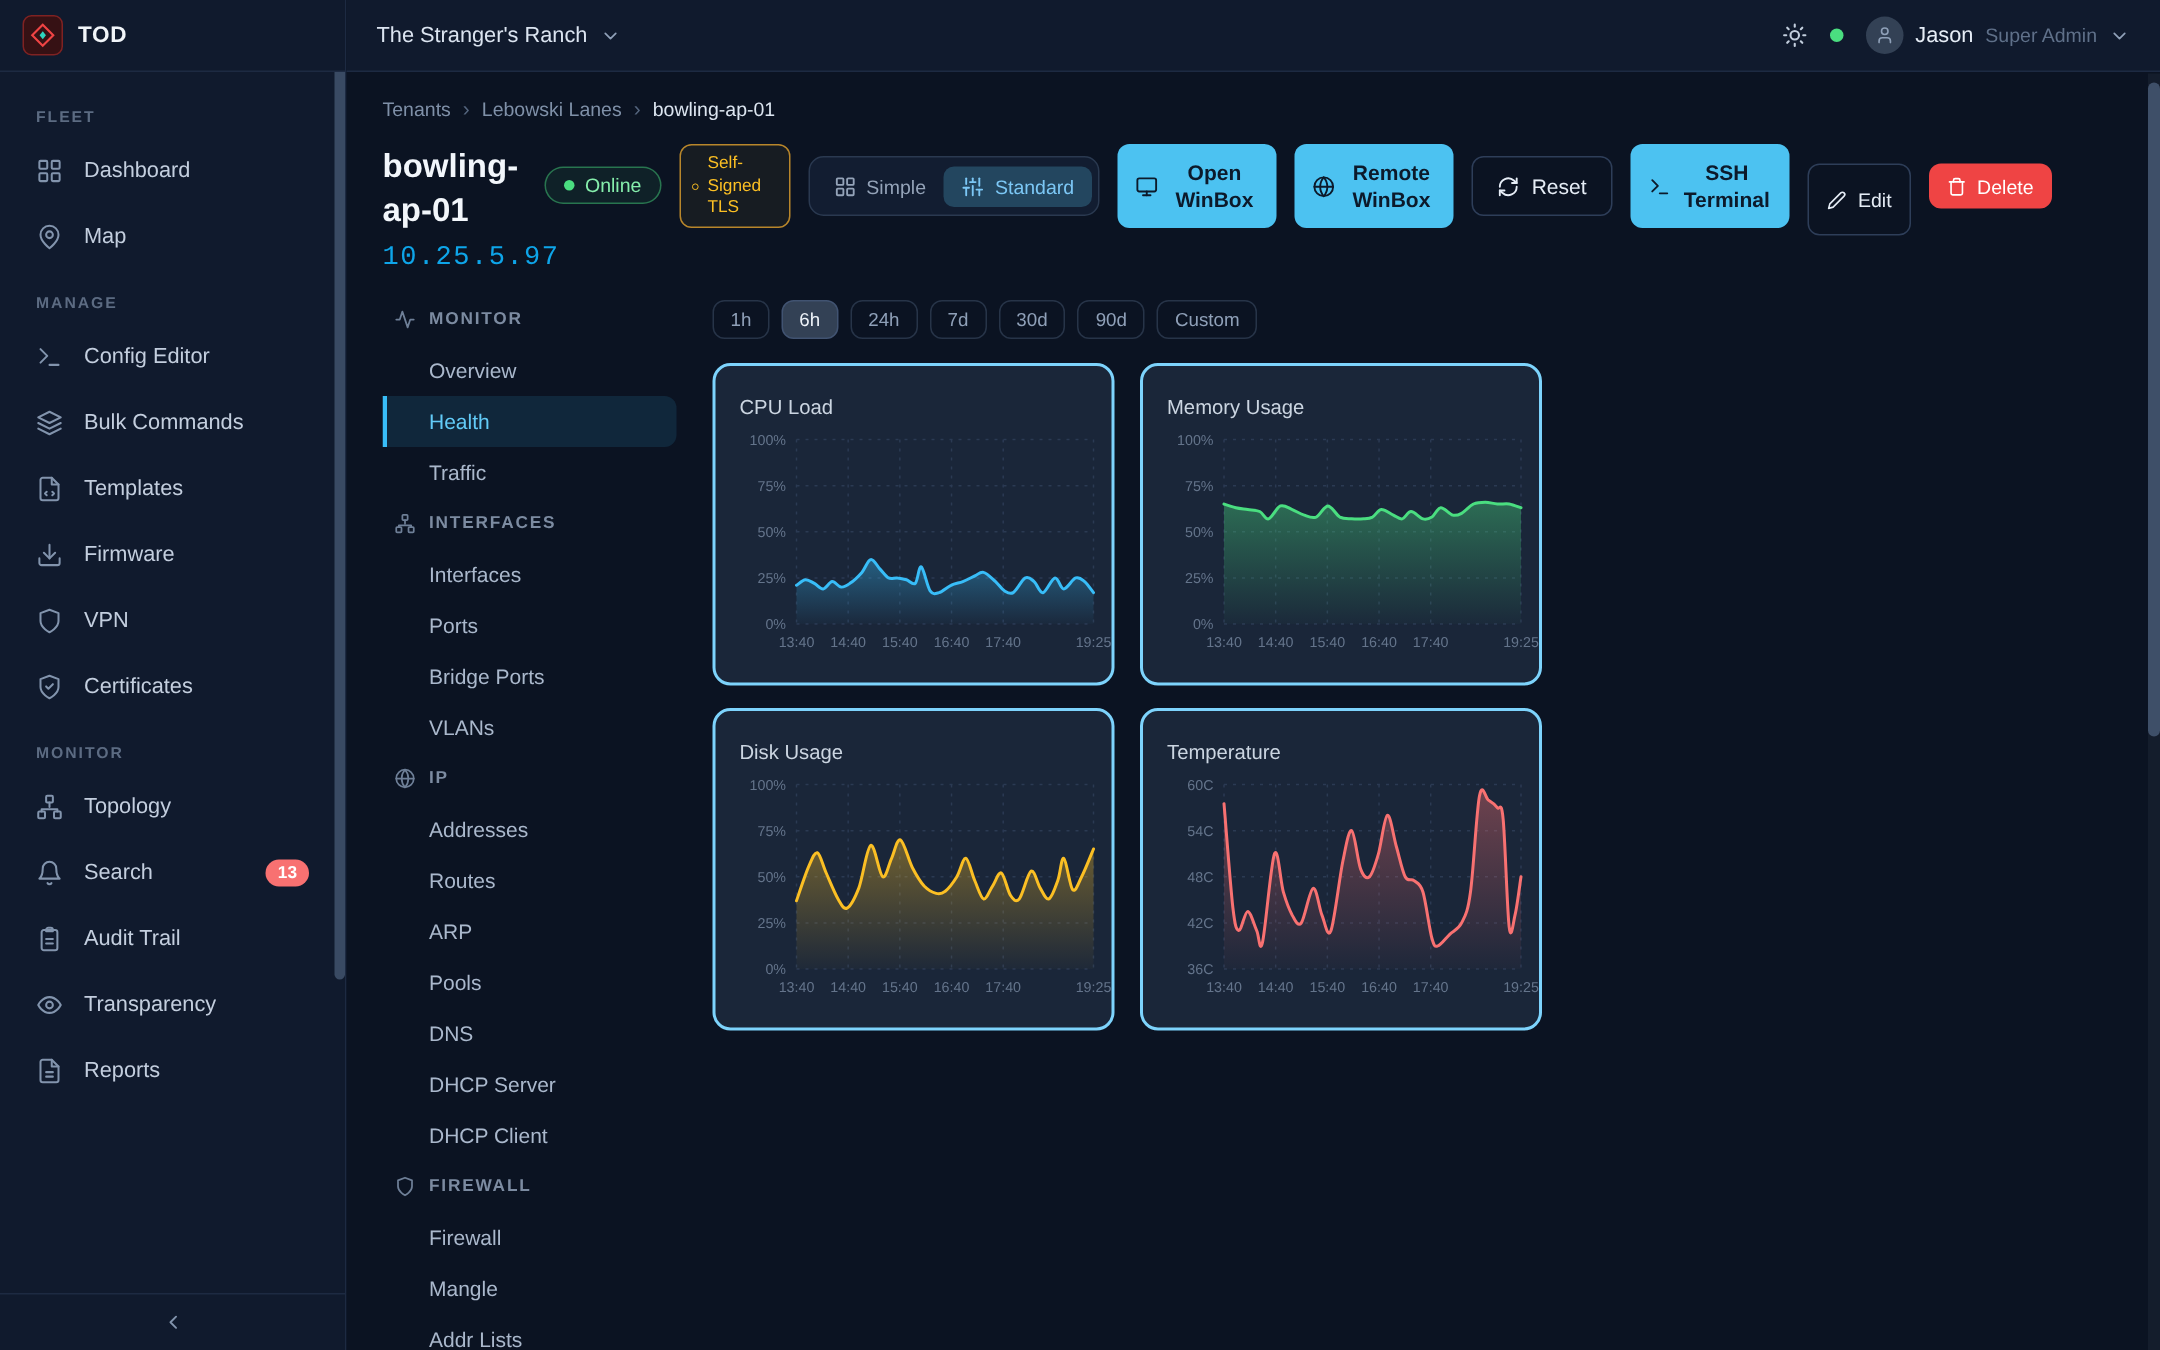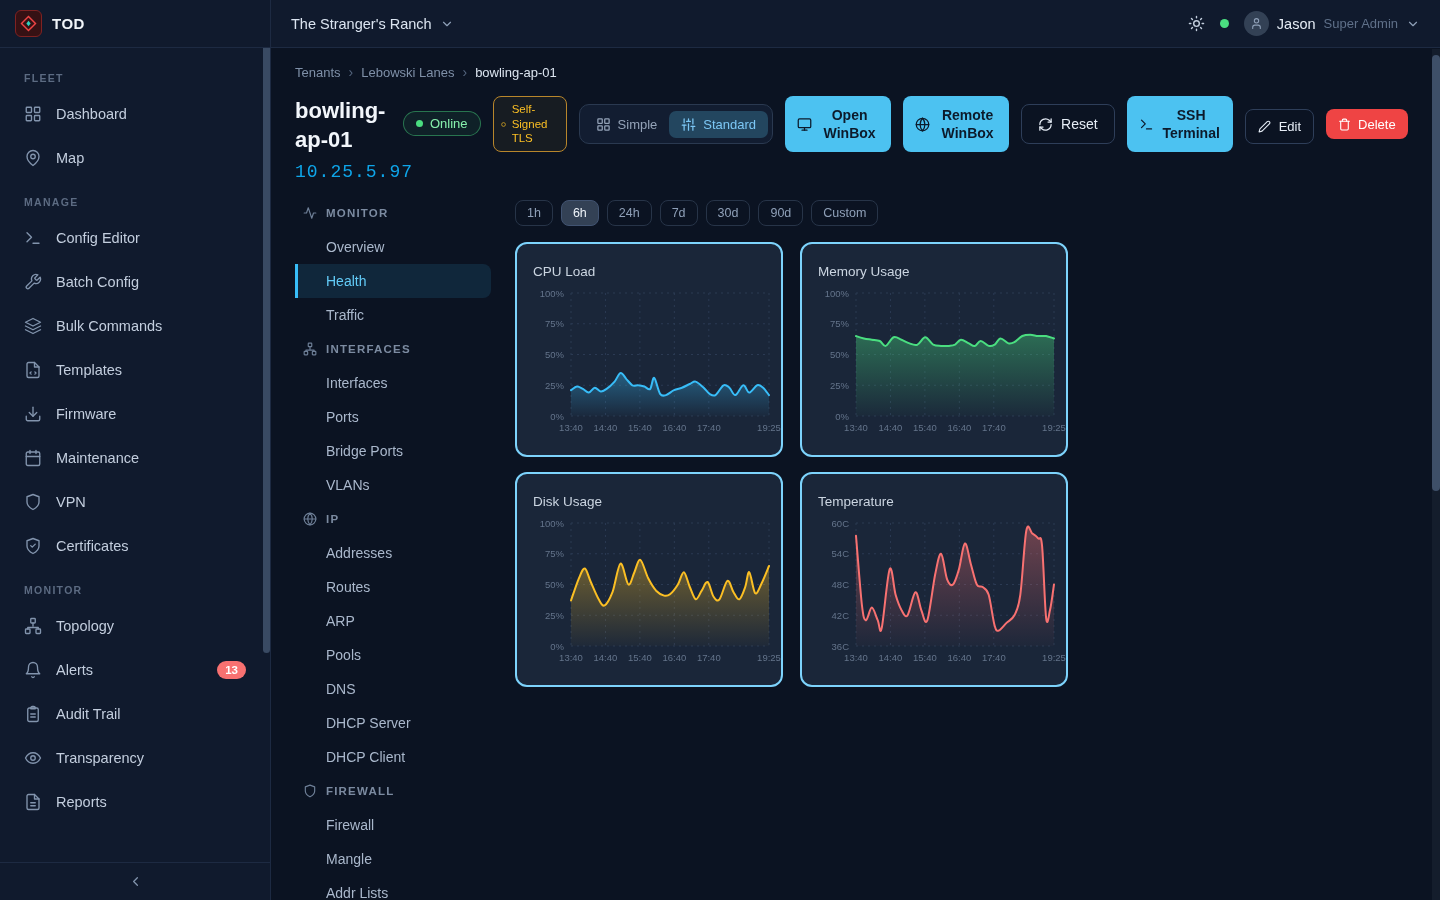--- a/index.html
+++ b/index.html
@@ -9,21 +9,21 @@
     background:var(--bg-main,#0b1322);
     color:#e2e8f0;
     display:flex;
   }
   :root{
     --bg-main:#0b1322; --bg-side:#101a2d; --bg-card:#1a2639;
     --border:#1d2a42; --border-lt:#2a3950;
   }
   svg{display:block}
   
-  .sidebar{width:271px;flex-shrink:0;background:var(--bg-side);border-right:1px solid var(--border);display:flex;flex-direction:column;position:relative}
+  .sidebar{width:231px;flex-shrink:0;background:var(--bg-side);border-right:1px solid var(--border);display:flex;flex-direction:column;position:relative}
   .logo-row{height:48px;display:flex;align-items:center;gap:10px;padding:0 15px;border-bottom:1px solid var(--border)}
   .logo-icon{width:27px;height:27px;border-radius:6px;background:#361114;border:1px solid #7f2222;display:grid;place-items:center;cursor:pointer}
   .logo-text{font-weight:700;font-size:15px;letter-spacing:.5px;color:#f1f5f9}
   .side-nav{flex:1;padding:8px 0 0;overflow:hidden}
   .side-section-label{font-size:10.5px;letter-spacing:1.3px;color:#5c6b82;font-weight:700;margin:16px 24px 8px}
   .side-item{height:44px;display:flex;align-items:center;gap:14px;padding:0 24px;color:#c3cede;font-size:14.5px;cursor:pointer}
   .side-item svg{color:#8294ad;flex-shrink:0}
   .side-badge{margin-left:auto;background:#f87171;color:#fff;font-size:11.5px;font-weight:700;border-radius:10px;padding:2px 8px;line-height:14px}
   .collapse-row{height:38px;border-top:1px solid var(--border);display:flex;align-items:center;justify-content:center;color:#8294ad;cursor:pointer}
   .side-scroll-thumb{position:absolute;top:48px;right:0;width:7px;height:605px;background:#394a63;border-radius:0 0 5px 5px}
@@ -57,21 +57,21 @@
   .ip{margin-top:8px;font-family:Liberation Mono, monospace;font-size:18px;color:#0ea5e9;letter-spacing:1px}
   .badge-online{margin-top:15px;display:flex;align-items:center;gap:7px;color:#86efac;font-size:13px;border:1px solid rgba(74,222,128,.45);background:rgba(74,222,128,.07);padding:4px 12px;border-radius:13px;white-space:nowrap}
   .badge-online .dot{width:7px;height:7px;border-radius:50%;background:#4ade80}
   .badge-tls{width:74px;height:56px;display:flex;align-items:center;gap:6px;border:1px solid #b8862b;background:rgba(251,191,36,.05);border-radius:8px;padding:4px 7px;color:#fbbf24;font-size:11.5px;line-height:1.3}
   .segmented{display:flex;align-items:center;background:#121d31;border:1px solid var(--border-lt);border-radius:10px;padding:4px;margin-top:8px;height:40px}
   .seg-btn{display:flex;align-items:center;gap:7px;padding:6px 12px;border-radius:7px;font-size:13px;color:#94a3b8;background:none;border:0;cursor:pointer;font-family:inherit}
   .seg-btn.active{background:#23465f;color:#7cc7f5}
   .btn-sky{display:flex;align-items:center;gap:8px;background:#4cc2f1;color:#0c1a2b;border:0;border-radius:8px;padding:8px 12px;height:56px;width:106px;font-size:14px;font-weight:600;line-height:1.3;cursor:pointer;font-family:inherit}
   .btn-sky .lbl{flex:1;text-align:center}
   .btn-outline{display:flex;align-items:center;gap:8px;border:1px solid #2e3e59;background:none;border-radius:8px;color:#e6edf6;font-size:14px;height:40px;padding:0 16px;margin-top:8px;cursor:pointer;font-family:inherit}
-  .btn-sm{height:35px;margin-top:13px;padding:0 12px;font-size:13px}
+  .btn-sm{height:48px;margin-top:13px;padding:0 12px;font-size:13px}
   .btn-delete{display:flex;align-items:center;gap:7px;background:#ef4444;border:0;border-radius:8px;color:#fff;font-size:13px;height:30px;margin-top:13px;padding:0 12px;cursor:pointer;font-family:inherit}
   
   .page-body{display:flex;margin-top:14px}
   .subnav{width:196px;flex-shrink:0}
   .subnav-header{display:flex;align-items:center;gap:9px;color:#7c8ba1;font-size:11.5px;letter-spacing:1.2px;font-weight:700;height:34px;padding-left:8px}
   .subnav-header svg{color:#6e7f97}
   .subnav-item{height:34px;display:flex;align-items:center;padding-left:28px;color:#aab8cc;font-size:14px;border-left:3px solid transparent;border-radius:0 8px 8px 0;cursor:pointer}
   .subnav-item.active{background:rgba(56,189,248,.12);border-left-color:#38bdf8;color:#62cbf7}
   .charts-col{margin-left:24px}
   .timerange{display:flex;gap:8px;margin-top:4px}
@@ -122,26 +122,20 @@
       <div class="side-section-label">MANAGE</div>
       <div class="side-item">
         <svg width="18" height="18" viewBox="0 0 24 24" fill="none" stroke="currentColor" stroke-width="1.8" stroke-linecap="round" stroke-linejoin="round">
           <polyline points="4 17 10 11 4 5"></polyline>
           <line x1="12" y1="19" x2="20" y2="19"></line>
         </svg>
         <span>Config Editor</span>
       </div>
       <div class="side-item">
         <svg width="18" height="18" viewBox="0 0 24 24" fill="none" stroke="currentColor" stroke-width="1.8" stroke-linecap="round" stroke-linejoin="round">
-          <path d="M14.7 6.3a1 1 0 0 0 0 1.4l1.6 1.6a1 1 0 0 0 1.4 0l3.77-3.77a6 6 0 0 1-7.94 7.94l-6.91 6.91a2.12 2.12 0 0 1-3-3l6.91-6.91a6 6 0 0 1 7.94-7.94l-3.76 3.76z"></path>
-        </svg>
-        <span>Batch Config</span>
-      </div>
-      <div class="side-item">
-        <svg width="18" height="18" viewBox="0 0 24 24" fill="none" stroke="currentColor" stroke-width="1.8" stroke-linecap="round" stroke-linejoin="round">
           <path d="M12 2 2 7l10 5 10-5-10-5Z"></path>
           <path d="m2 12 10 5 10-5"></path>
           <path d="m2 17 10 5 10-5"></path>
         </svg>
         <span>Bulk Commands</span>
       </div>
       <div class="side-item">
         <svg width="18" height="18" viewBox="0 0 24 24" fill="none" stroke="currentColor" stroke-width="1.8" stroke-linecap="round" stroke-linejoin="round">
           <path d="M14 2H6a2 2 0 0 0-2 2v16a2 2 0 0 0 2 2h12a2 2 0 0 0 2-2V8z"></path>
           <polyline points="14 2 14 8 20 8"></polyline>
@@ -149,29 +143,20 @@
         </svg>
         <span>Templates</span>
       </div>
       <div class="side-item">
         <svg width="18" height="18" viewBox="0 0 24 24" fill="none" stroke="currentColor" stroke-width="1.8" stroke-linecap="round" stroke-linejoin="round">
           <path d="M21 15v4a2 2 0 0 1-2 2H5a2 2 0 0 1-2-2v-4"></path>
           <polyline points="7 10 12 15 17 10"></polyline>
           <line x1="12" y1="15" x2="12" y2="3"></line>
         </svg>
         <span>Firmware</span>
-      </div>
-      <div class="side-item">
-        <svg width="18" height="18" viewBox="0 0 24 24" fill="none" stroke="currentColor" stroke-width="1.8" stroke-linecap="round" stroke-linejoin="round">
-          <rect x="3" y="4" width="18" height="18" rx="2"></rect>
-          <line x1="16" y1="2" x2="16" y2="6"></line>
-          <line x1="8" y1="2" x2="8" y2="6"></line>
-          <line x1="3" y1="10" x2="21" y2="10"></line>
-        </svg>
-        <span>Maintenance</span>
       </div>
       <div class="side-item">
         <svg width="18" height="18" viewBox="0 0 24 24" fill="none" stroke="currentColor" stroke-width="1.8" stroke-linecap="round" stroke-linejoin="round">
           <path d="M12 22s8-4 8-10V5l-8-3-8 3v7c0 6 8 10 8 10z"></path>
         </svg>
         <span>VPN</span>
       </div>
       <div class="side-item">
         <svg width="18" height="18" viewBox="0 0 24 24" fill="none" stroke="currentColor" stroke-width="1.8" stroke-linecap="round" stroke-linejoin="round">
           <path d="M12 22s8-4 8-10V5l-8-3-8 3v7c0 6 8 10 8 10z"></path>
@@ -187,21 +172,21 @@
           <rect x="16" y="16" width="6" height="6" rx="1"></rect>
           <path d="M12 8v4M5 16v-2h14v2"></path>
         </svg>
         <span>Topology</span>
       </div>
       <div class="side-item">
         <svg width="18" height="18" viewBox="0 0 24 24" fill="none" stroke="currentColor" stroke-width="1.8" stroke-linecap="round" stroke-linejoin="round">
           <path d="M18 8A6 6 0 0 0 6 8c0 7-3 9-3 9h18s-3-2-3-9"></path>
           <path d="M13.73 21a2 2 0 0 1-3.46 0"></path>
         </svg>
-        <span>Alerts</span>
+        <span>Search</span>
         <span class="side-badge">13</span>
       </div>
       <div class="side-item">
         <svg width="18" height="18" viewBox="0 0 24 24" fill="none" stroke="currentColor" stroke-width="1.8" stroke-linecap="round" stroke-linejoin="round">
           <rect x="5" y="4" width="14" height="18" rx="2"></rect>
           <path d="M9 4a2 2 0 0 1 2-2h2a2 2 0 0 1 2 2v1H9z"></path>
           <path d="M9 12h6M9 16h6"></path>
         </svg>
         <span>Audit Trail</span>
       </div>

